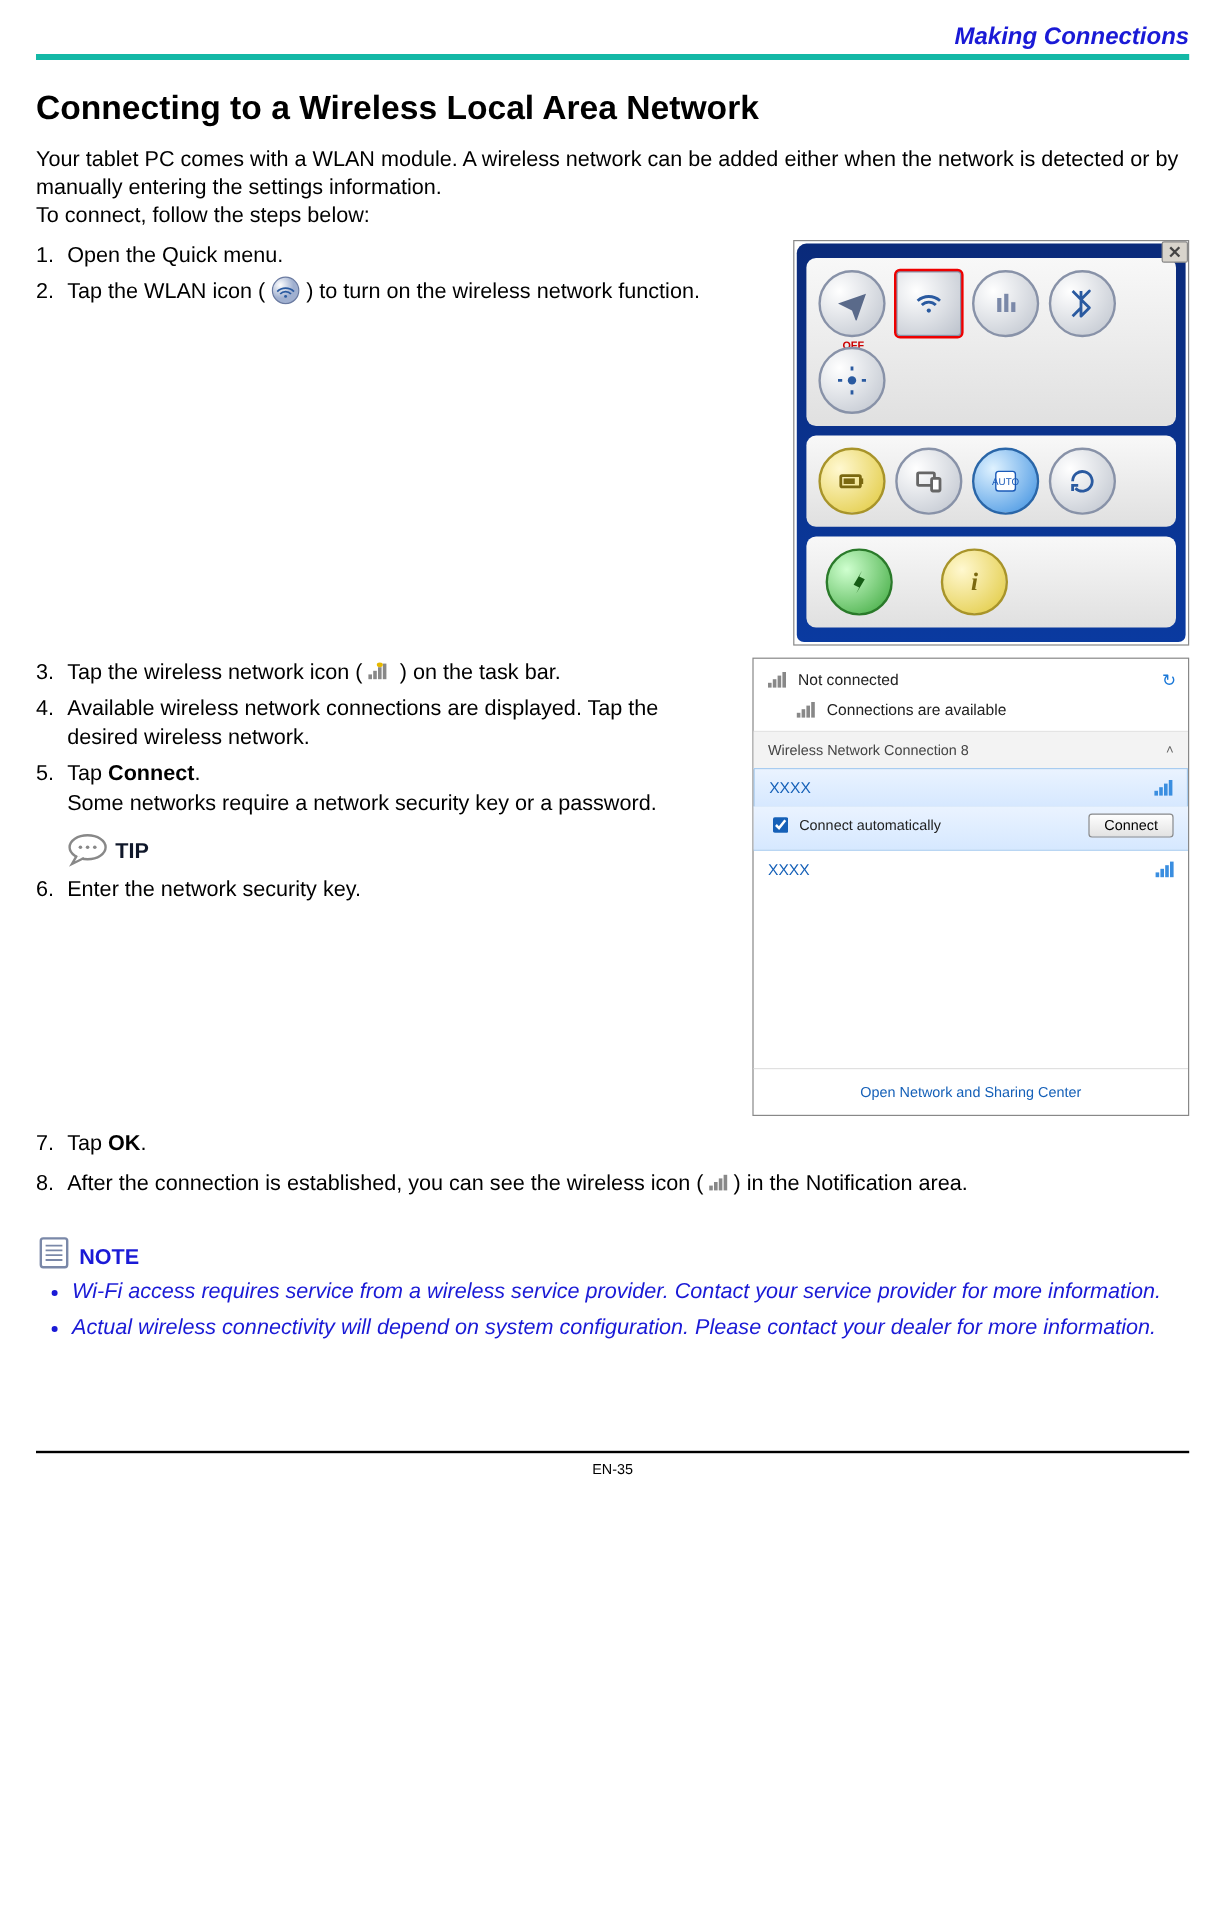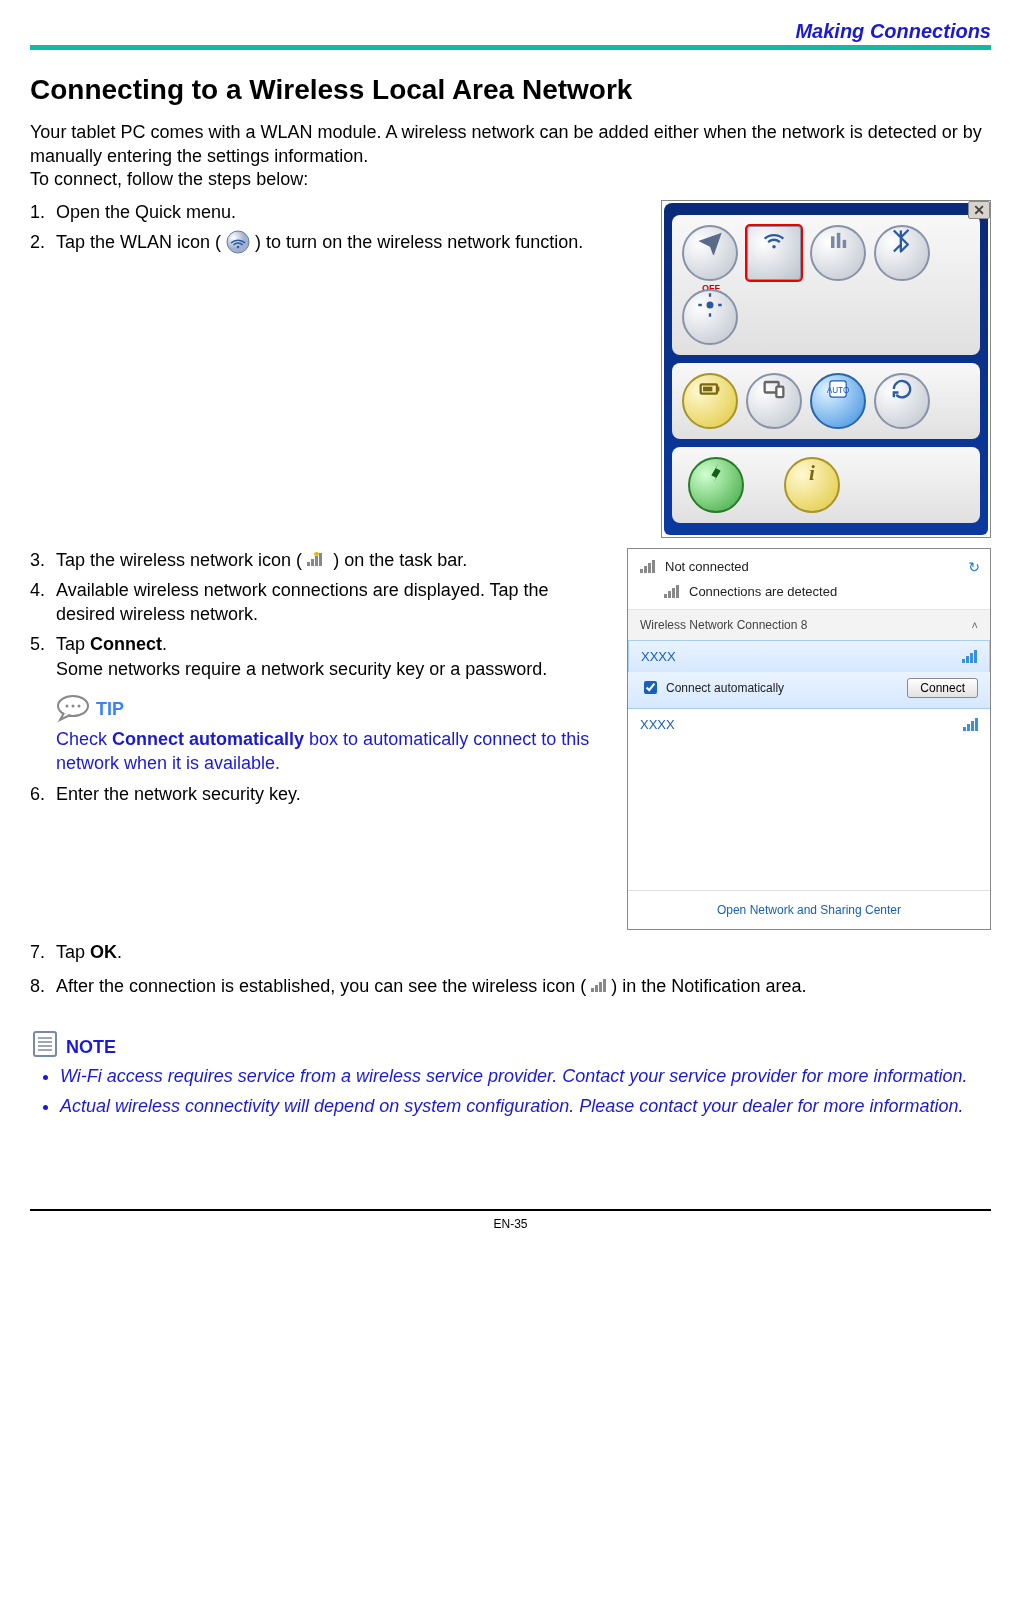--- a/index.html
+++ b/index.html
@@ -84,20 +84,21 @@
     gap: 8px;
     flex-wrap: wrap;
     justify-content: flex-start;
   }
   .qm-btn {
     width: 56px; height: 56px;
     border-radius: 50%;
     background: radial-gradient(circle at 30% 30%, #fff, #bcc2cc);
     border: 2px solid #8892a8;
     display: flex;
+    align-items: center;
     justify-content: center;
     position: relative;
     font-size: 10px;
     color: #333;
   }
   .qm-btn.hl { outline: 2px solid #e00; outline-offset: -1px; border-radius: 4px; }
   .qm-off {
     position: absolute;
     bottom: -14px;
     left: 18px;
@@ -206,21 +207,21 @@
     line-height: 1.35;
   }
   .tip-head {
     display: flex;
     align-items: center;
     gap: 6px;
     margin-bottom: 4px;
   }
   .tip-head .label {
     font-weight: bold;
-    color: #3b82f6;
+    color: #0f172a;
   }
   .note-block {
     margin-top: 30px;
     color: #1a1ad6;
   }
   .note-head {
     display: flex;
     align-items: flex-end;
     gap: 6px;
     color: #1a1ad6;
@@ -401,23 +402,20 @@
       <div class="tip-head">
         <svg width="34" height="28" viewBox="0 0 34 28">
           <ellipse cx="17" cy="11" rx="15" ry="10" fill="#fff" stroke="#888" stroke-width="2"></ellipse>
           <path d="M8 18 l-4 7 l10 -5" fill="#fff" stroke="#888" stroke-width="2"></path>
           <circle cx="11" cy="11" r="1.5" fill="#888"></circle>
             <circle cx="17" cy="11" r="1.5" fill="#888"></circle>
             <circle cx="23" cy="11" r="1.5" fill="#888"></circle>
         </svg>
         <span class="label">TIP</span>
       </div>
-      <div>
-        <span>Check </span><b>Connect automatically</b><span> box to automatically connect to this network when it is available.</span>
-      </div>
     </div>
 
     <ol class="steps">
       <li>
         <span class="num">6.</span>
         <span class="txt">Enter the network security key.</span>
       </li>
     </ol>
   </div>
 
@@ -432,21 +430,21 @@
       <span>Not connected</span>
       <span class="wp-refresh">↻</span>
     </div>
     <div class="wp-sub">
       <span class="sig-bars gray">
         <span style="height:4px;"></span>
           <span style="height:7px;"></span>
           <span style="height:10px;"></span>
           <span style="height:13px;"></span>
       </span>
-      <span>Connections are detected</span>
+      <span>Connections are available</span>
     </div>
     <div class="wp-section">
       <span>Wireless Network Connection 8</span>
       <span class="chevron">˄</span>
     </div>
     <div class="wp-net sel">
       <span>XXXX</span>
       <span class="sig-bars">
         <span style="height:4px;"></span>
           <span style="height:7px;"></span>

